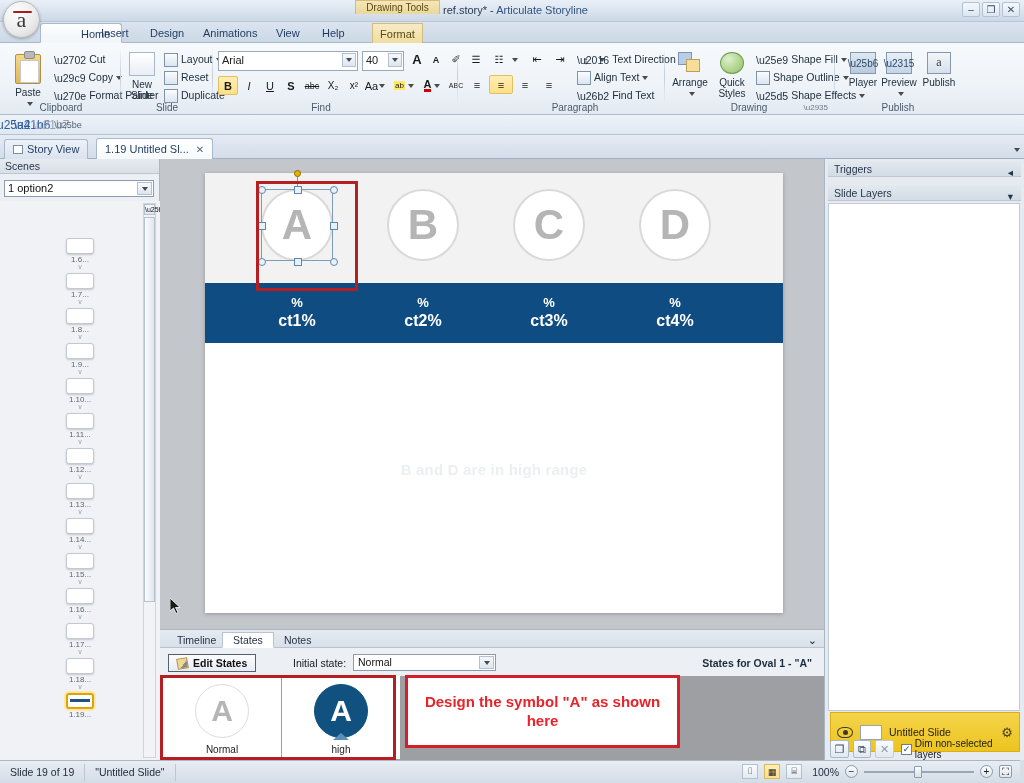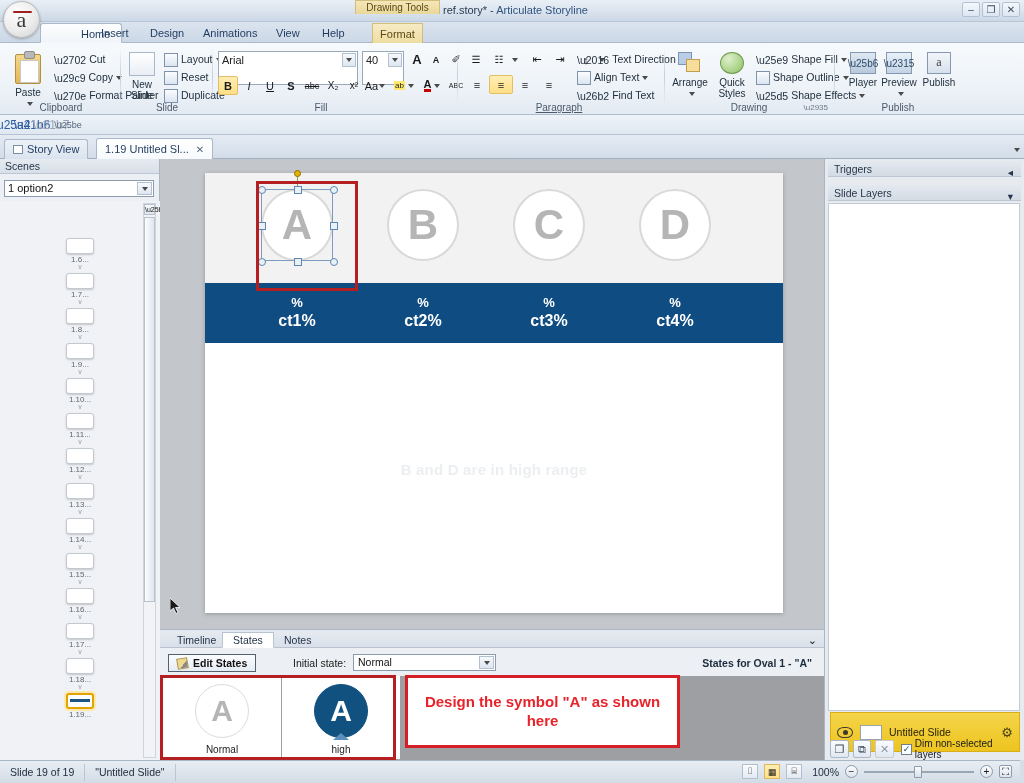--- a/index.html
+++ b/index.html
@@ -92,21 +92,21 @@
 
   
   .clip-ic { width:26px;height:30px;background:linear-gradient(to bottom,#f4d88a,#e3b757); border:1px solid #b5903c; border-radius:2px; position:relative; }
   .clip-ic:after { content:""; position:absolute; left:4px; top:5px; width:17px;height:21px; background:#fff; border:1px solid #c8c8c8; }
   .clip-ic:before { content:""; position:absolute; left:8px; top:-4px; width:9px;height:6px;background:#b9b9b9;border:1px solid #8d8d8d;border-radius:2px; }
 
   .sq-ic { width:14px;height:14px; border:1px solid #7f93aa; background:linear-gradient(to bottom,#fbfcfe,#dbe5f0); display:inline-block; }
 
   .font-combo {
     position:absolute; background:#fff; border:1px solid #9aa9ba;
-    font-size:11px; padding:2px 3px; height:34px; line-height:13px; color:#222;
+    font-size:11px; padding:2px 3px; height:20px; line-height:13px; color:#222;
   }
   .combo-arrow {
     position:absolute; right:1px; top:1px; width:14px;height:14px;
     background:linear-gradient(to bottom,#f6f9fc,#dde6f0); border:1px solid #b2c0d0;
     display:flex;align-items:center;justify-content:center;
   }
   .fbtn {
     position:absolute; width:20px;height:19px; display:flex;align-items:center;justify-content:center;
     font-size:11px; color:#1a1a1a; border:1px solid transparent; border-radius:2px;
   }
@@ -431,21 +431,21 @@
         <span style="font-size:8px;background:#ffe96b;padding:0 1px;">ab</span>
           <span class="caret"></span>
       </div>
       <div class="fbtn" style="left:208px; top:32px;">
         <span style="font-weight:bold;border-bottom:3px solid #c00;line-height:9px;">A</span>
           <span class="caret"></span>
       </div>
       <div class="fbtn" style="left:232px; top:32px;">
           <span style="font-size:7px">ABC</span>
         </div>
-      <div class="grp-label" style="left:0;width:214px;">Fill</div>
+      <div class="grp-label" style="left:0;width:214px;">Find</div>
     </div>
     <div class="grp-sep" style="left:457px;"></div>
 
     <div class="grp" style="left:459px; width:200px;">
       <div class="fbtn" style="left:6px; top:6px; width:22px;">
           <span style="font-size:10px">☰</span>
         </div>
       <div class="fbtn" style="left:29px; top:6px; width:22px;">
           <span style="font-size:10px">☷</span>
         </div>
@@ -480,21 +480,21 @@
 
       <div class="mini" style="left:118px; top:9px;">
         <span class="ic">\u2016</span><span>Text Direction</span><span class="caret"></span>
       </div>
       <div class="mini" style="left:118px; top:27px;">
         <span class="ic sq-ic"></span><span>Align Text</span><span class="caret"></span>
       </div>
       <div class="mini" style="left:118px; top:45px;">
         <span class="ic">\u26b2</span><span>Find Text</span>
       </div>
-      <div class="grp-label" style="left:0;width:200px;text-decoration:underline;">Paragraph</div>
+      <div class="grp-label" style="left:16px;width:200px;">Paragraph</div>
     </div>
     <div class="grp-sep" style="left:664px;"></div>
 
     <div class="grp" style="left:666px; width:166px;">
       <div class="bigbtn" style="left:4px; top:6px; width:40px;">
         <div style="width:24px;height:22px;margin:2px auto 3px;position:relative;">
           <div style="position:absolute;left:0;top:0;width:14px;height:13px;background:#b9cde6;border:1px solid #7b95b5;"></div>
           <div style="position:absolute;left:8px;top:7px;width:14px;height:13px;background:#f6dd9a;border:1px solid #c0a050;"></div>
         </div>
         <div>Arrange</div>

